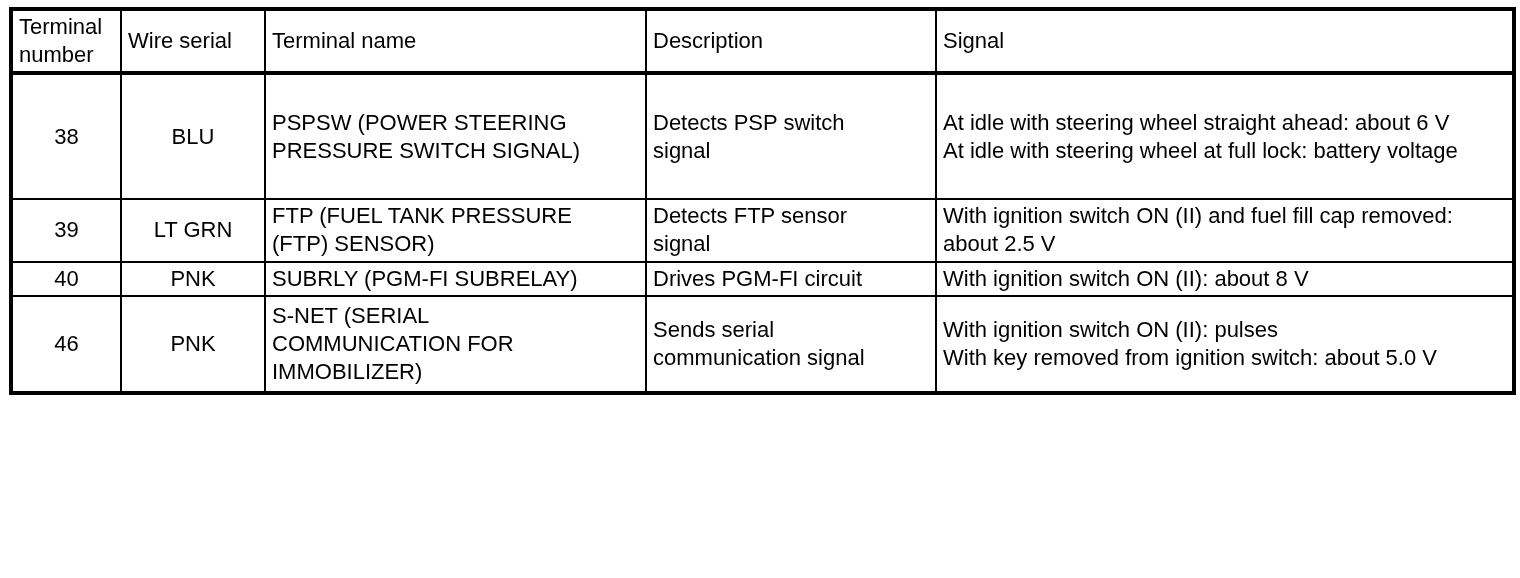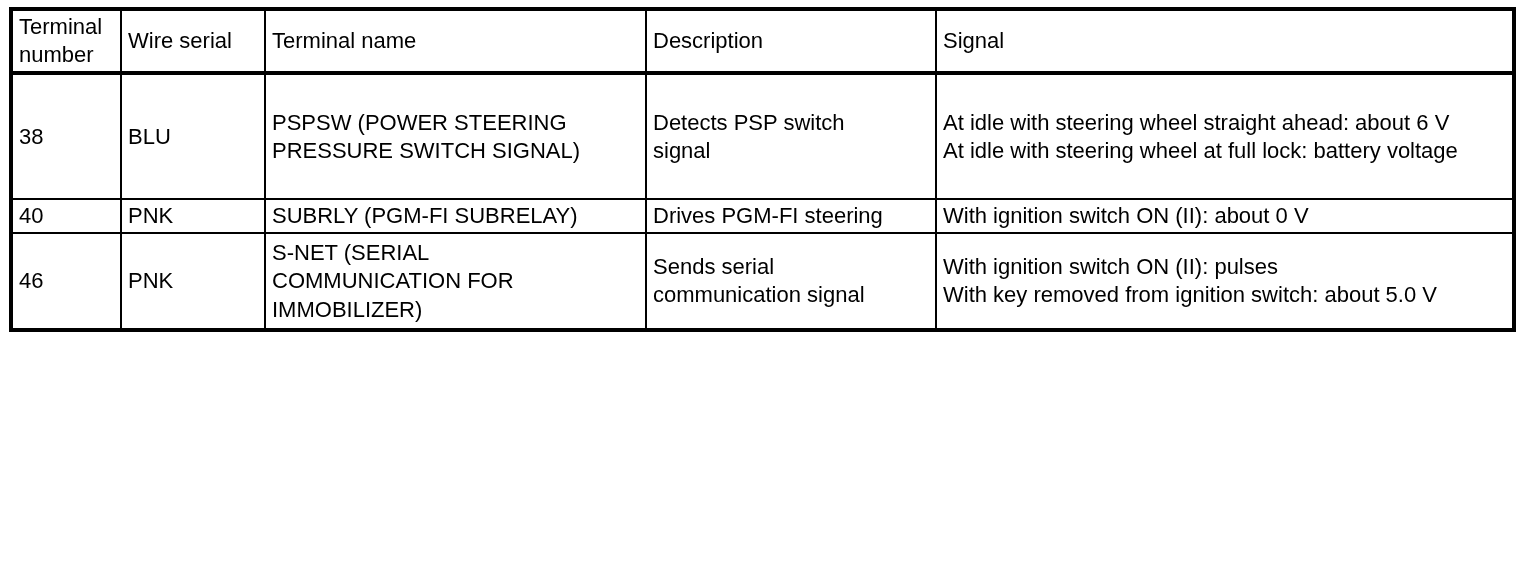--- a/index.html
+++ b/index.html
@@ -39,21 +39,21 @@
   }
   thead th {
     border-bottom: 4px solid #000000;
     text-align: left;
     height: 54px;
   }
   td.pre {
     white-space: pre-line;
   }
   td.center {
-    text-align: left;
+    text-align: center;
     white-space: normal;
   }
 </style>
 </head>
 <body>
 
 <div class="page">
   <table class="terminal-table">
     <colgroup>
       <col style="width:110px">
@@ -75,26 +75,35 @@
       <tr style="height:126px">
         <td class="center">38</td>
         <td class="center">BLU</td>
         <td class="pre">PSPSW (POWER STEERING
 PRESSURE SWITCH SIGNAL)</td>
         <td class="pre">Detects PSP switch
 signal</td>
         <td class="pre">At idle with steering wheel straight ahead: about 6 V
 At idle with steering wheel at full lock: battery voltage</td>
       </tr>
+      <tr style="height:61px">
+        <td class="center">39</td>
+        <td class="center">LT GRN</td>
+        <td class="pre">FTP (FUEL TANK PRESSURE
+(FTP) SENSOR)</td>
+        <td class="pre">Detects FTP sensor
+signal</td>
+        <td class="pre">With ignition switch ON (II) and fuel fill cap removed: about 2.5 V</td>
+      </tr>
       <tr style="height:34px">
         <td class="center">40</td>
         <td class="center">PNK</td>
         <td class="pre">SUBRLY (PGM-FI SUBRELAY)</td>
-        <td class="pre">Drives PGM-FI steering</td>
-        <td class="pre">With ignition switch ON (II): about 0 V</td>
+        <td class="pre">Drives PGM-FI circuit</td>
+        <td class="pre">With ignition switch ON (II): about 8 V</td>
       </tr>
       <tr style="height:97px">
         <td class="center">46</td>
         <td class="center">PNK</td>
         <td class="pre">S-NET (SERIAL
 COMMUNICATION FOR
 IMMOBILIZER)</td>
         <td class="pre">Sends serial
 communication signal</td>
         <td class="pre">With ignition switch ON (II): pulses

